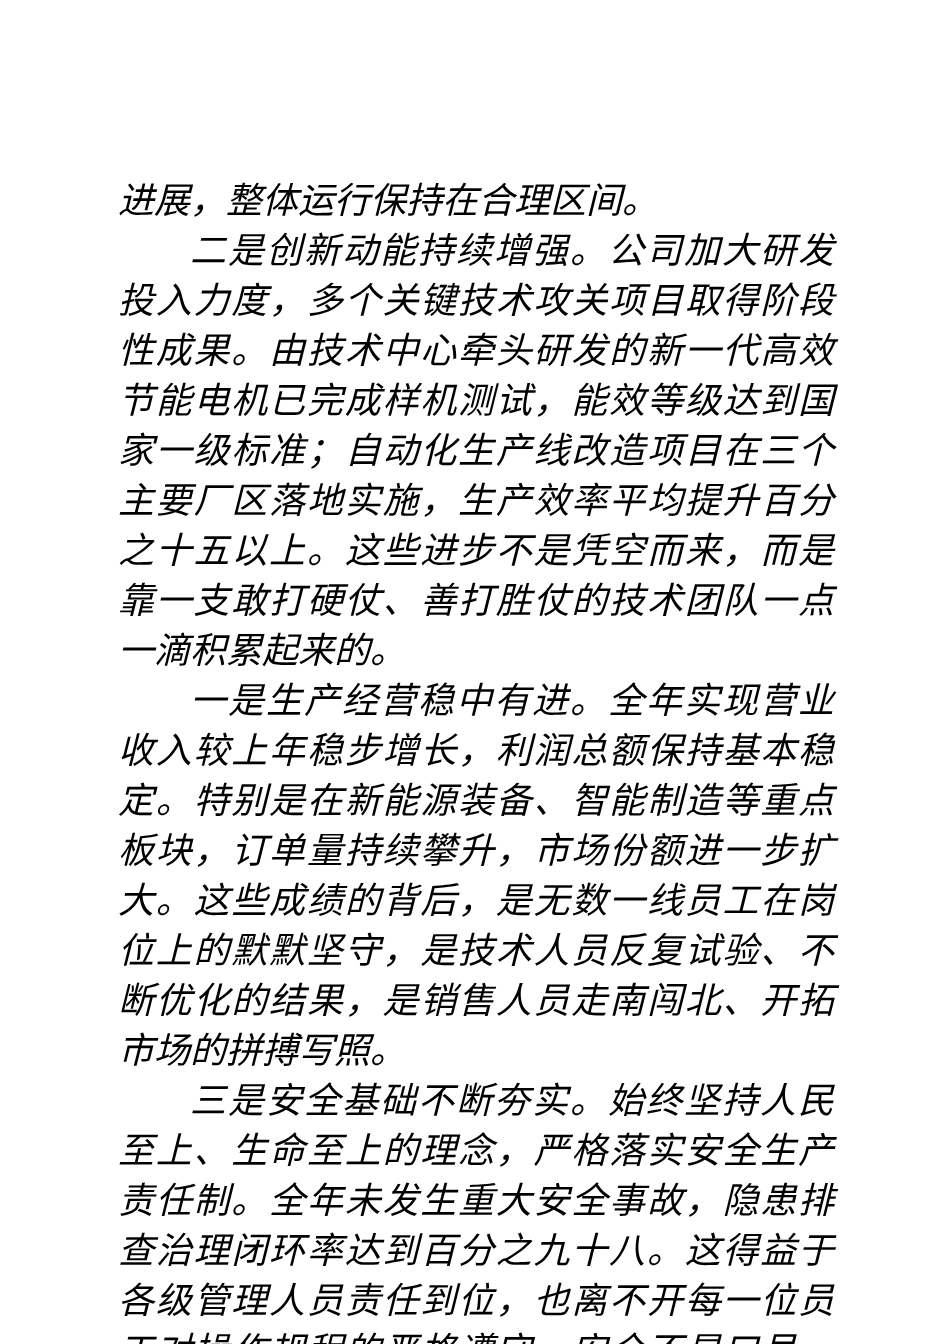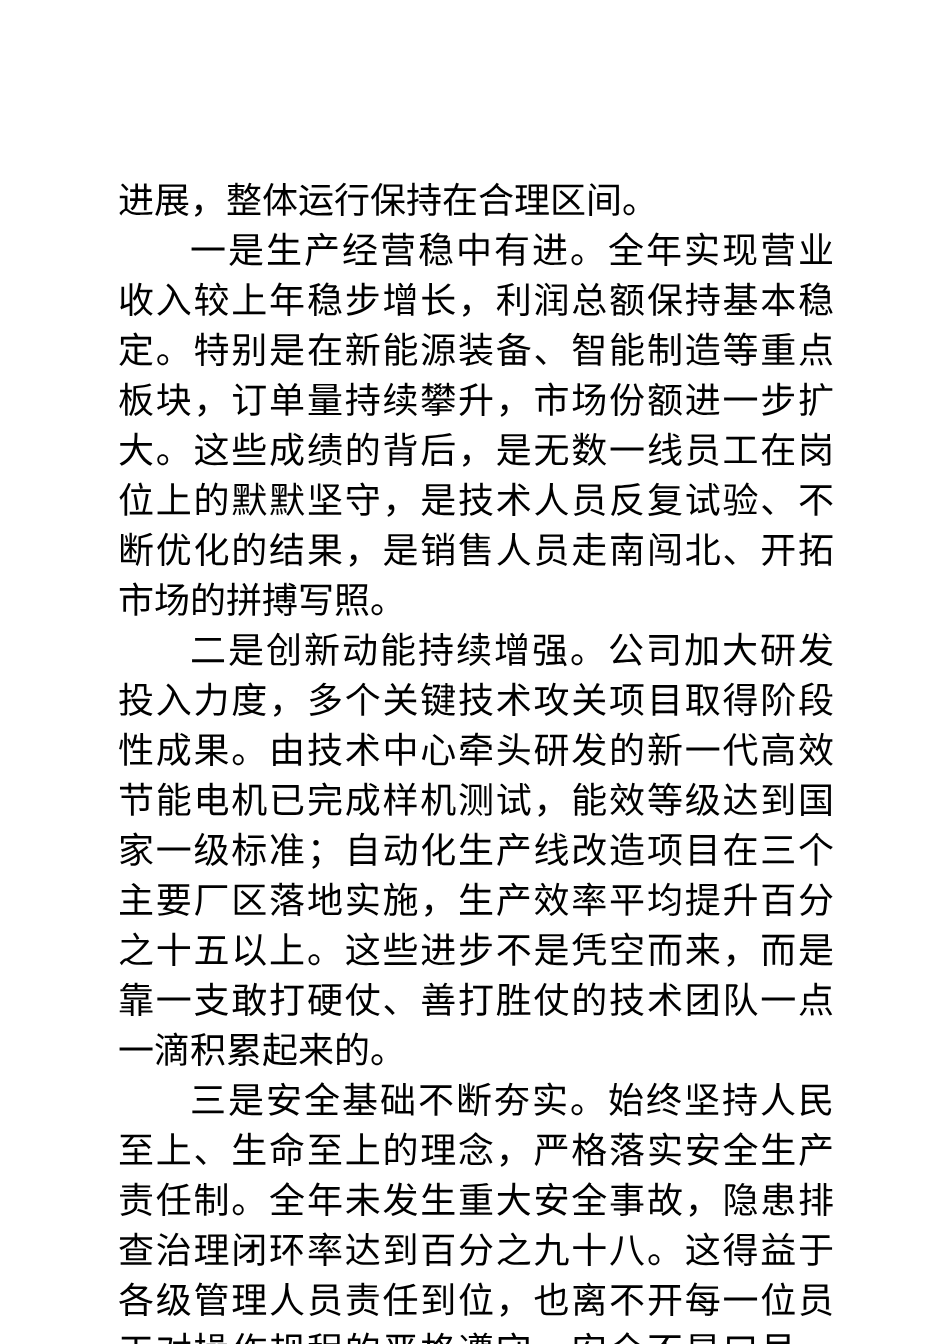--- a/index.html
+++ b/index.html
@@ -26,37 +26,38 @@
     margin: 0;
     padding: 0;
     font-family: "Liberation Sans", "DejaVu Sans", sans-serif;
     font-size: 36px;
     line-height: 50px;
     color: #000000;
     text-align: justify;
     text-justify: inter-character;
     letter-spacing: 0px;
     word-break: break-all;
+    font-style: italic;
     -webkit-font-smoothing: antialiased;
   }
   .para.indent {
     text-indent: 72px;
   }
   .para + .para {
     margin-top: 0;
   }
 </style>
 </head>
 <body>
 
 <div class="page">
   <div class="doc-body">
 
     <p class="para">进展，整体运行保持在合理区间。</p>
 
+    <p class="para indent">二是创新动能持续增强。公司加大研发投入力度，多个关键技术攻关项目取得阶段性成果。由技术中心牵头研发的新一代高效节能电机已完成样机测试，能效等级达到国家一级标准；自动化生产线改造项目在三个主要厂区落地实施，生产效率平均提升百分之十五以上。这些进步不是凭空而来，而是靠一支敢打硬仗、善打胜仗的技术团队一点一滴积累起来的。</p>
+
     <p class="para indent">一是生产经营稳中有进。全年实现营业收入较上年稳步增长，利润总额保持基本稳定。特别是在新能源装备、智能制造等重点板块，订单量持续攀升，市场份额进一步扩大。这些成绩的背后，是无数一线员工在岗位上的默默坚守，是技术人员反复试验、不断优化的结果，是销售人员走南闯北、开拓市场的拼搏写照。</p>
-
-    <p class="para indent">二是创新动能持续增强。公司加大研发投入力度，多个关键技术攻关项目取得阶段性成果。由技术中心牵头研发的新一代高效节能电机已完成样机测试，能效等级达到国家一级标准；自动化生产线改造项目在三个主要厂区落地实施，生产效率平均提升百分之十五以上。这些进步不是凭空而来，而是靠一支敢打硬仗、善打胜仗的技术团队一点一滴积累起来的。</p>
 
     <p class="para indent">三是安全基础不断夯实。始终坚持人民至上、生命至上的理念，严格落实安全生产责任制。全年未发生重大安全事故，隐患排查治理闭环率达到百分之九十八。这得益于各级管理人员责任到位，也离不开每一位员工对操作规程的严格遵守。安全不是口号，是每天上班前的一次检查、一次确认，是工作中每一个规范动作的叠加。</p>
 
   </div>
 </div>
 
 </body></html>

